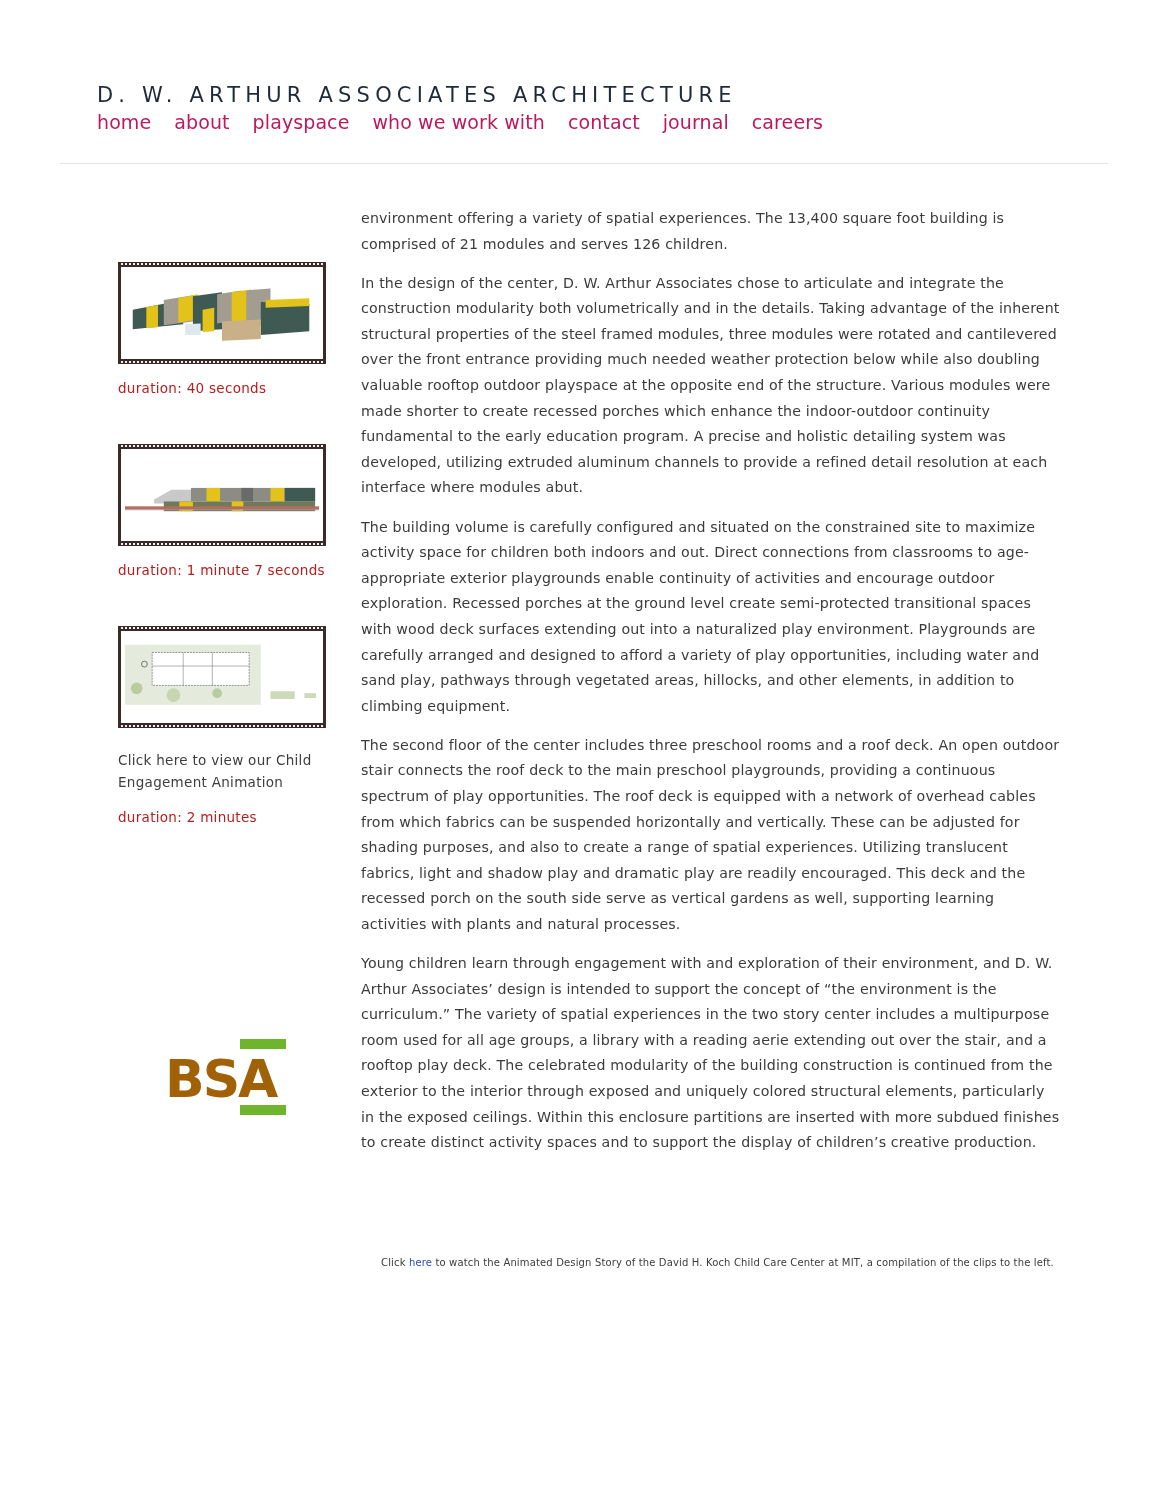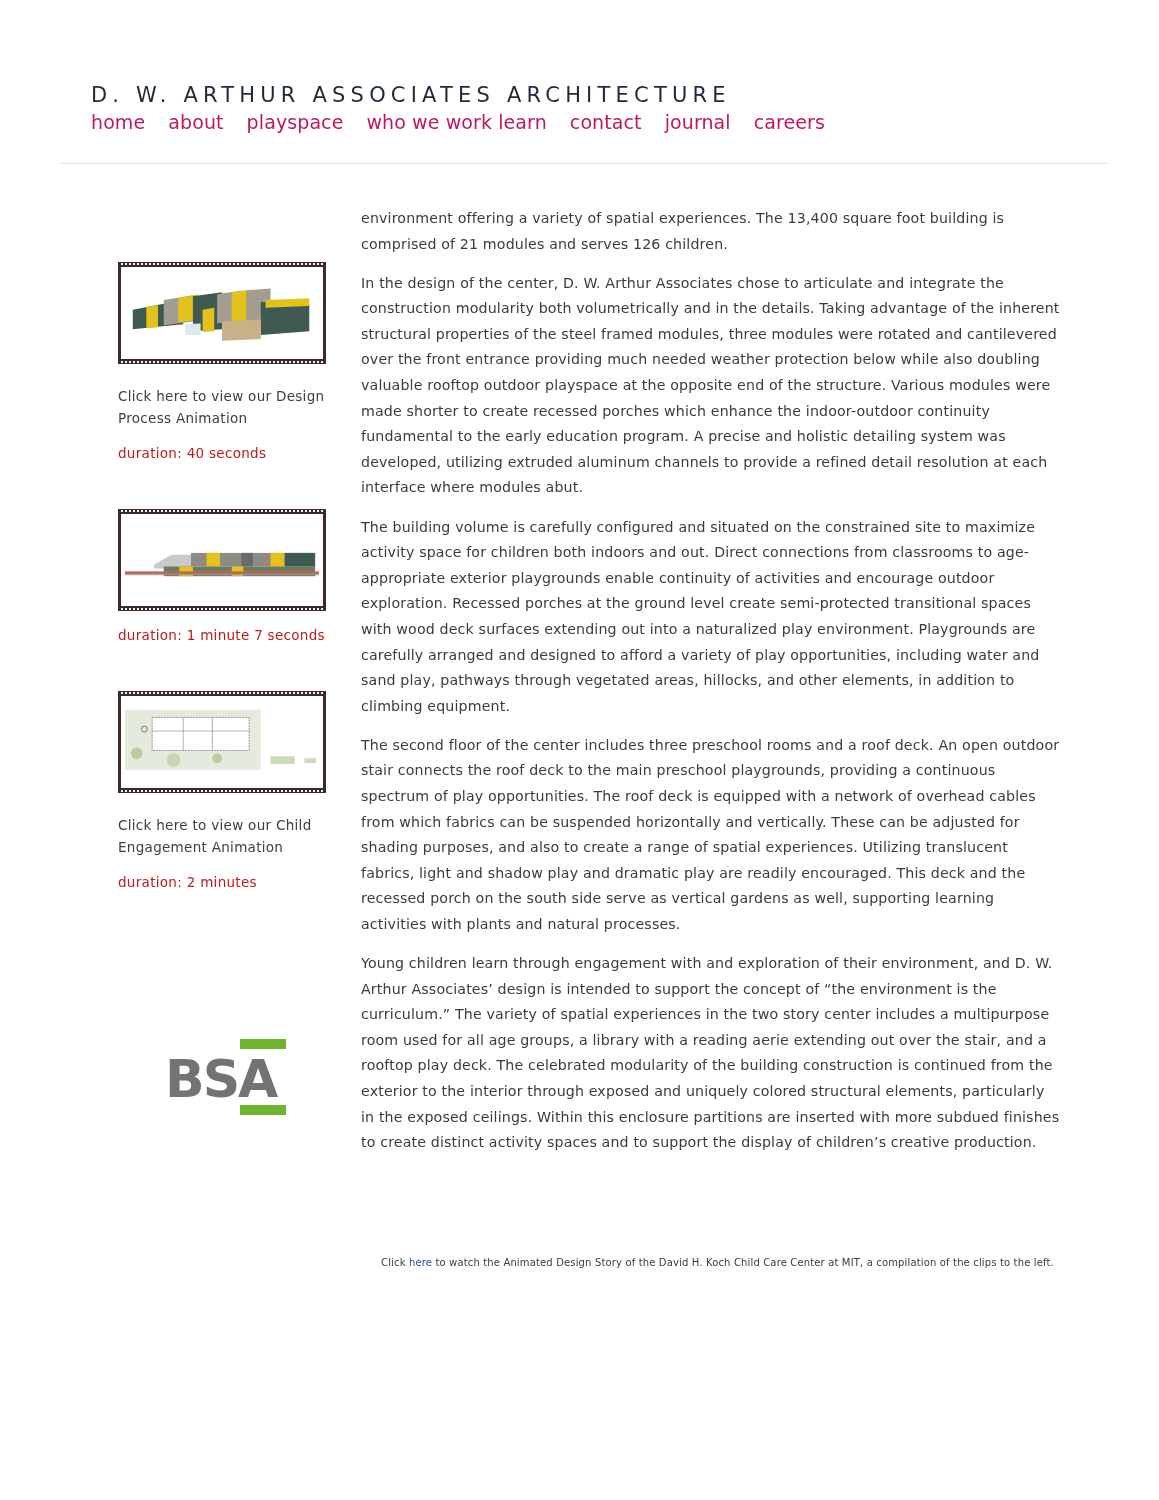--- a/index.html
+++ b/index.html
@@ -1,48 +1,48 @@
 <!DOCTYPE html>
 <html><head>
 <meta charset="utf-8">
 <style>
   html, body { margin: 0; padding: 0; background: #ffffff; }
   body { width: 1159px; height: 1500px; position: relative; overflow: hidden; font-family: "DejaVu Sans", sans-serif; color: #3b3b3b; }
-  .header { position: absolute; left: 91px; top: 82px; }
+  .header { position: absolute; left: 97px; top: 82px; }
   .site-title { font-family: "DejaVu Sans", sans-serif; font-size: 21px; letter-spacing: 5.2px; color: #1e2a3a; font-weight: normal; margin: 0; line-height: 26px; }
   .nav { display: flex; gap: 0; margin-top: 0px; }
   .nav a { font-family: "DejaVu Sans", sans-serif; font-size: 19px; color: #be185d; text-decoration: none; margin-right: 23px; line-height: 28px; letter-spacing: 0.1px; }
   .divider { position: absolute; left: 60px; top: 163px; width: 1048px; height: 1px; background: #e3e3e3; }
   .sidebar { position: absolute; left: 118px; top: 262px; width: 215px; }
   .video-card { margin-bottom: 0; }
   .filmstrip { width: 208px; height: 102px; border: 3px solid #3a2a2a; border-top-width: 5px; border-bottom-width: 5px; position: relative; box-sizing: border-box; background: #fff; }
   .filmstrip::before, .filmstrip::after { content: ""; position: absolute; left: 0; right: 0; height: 2px; background: repeating-linear-gradient(90deg, #f4f0f0 0 2px, transparent 2px 4px); }
   .filmstrip::before { top: -4px; }
   .filmstrip::after { bottom: -4px; }
   .thumb { position: absolute; left: 4px; right: 4px; top: 4px; bottom: 4px; }
   .caption { font-size: 13.5px; line-height: 22px; color: #3d3d3d; margin-top: 21px; letter-spacing: 0.3px; }
   .duration { font-size: 13.5px; line-height: 22px; color: #b91c1c; margin-top: 13px; letter-spacing: 0.3px; }
   .main { position: absolute; left: 361px; top: 158px; width: 700px; margin-top: 48px; }
   .main p { font-family: "DejaVu Sans", sans-serif; font-size: 14.2px; line-height: 25.6px; margin: 0 0 13.5px 0; color: #3b3b3b; letter-spacing: 0.15px; }
   .bottom-note { position: absolute; left: 381px; top: 1250px; width: 700px; font-size: 10px; line-height: 26px; color: #3b3b3b; letter-spacing: 0.15px; }
   .bottom-note a { color: #2a4fa8; text-decoration: none; }
   .bsa { position: absolute; left: 165px; top: 1037px; width: 125px; height: 82px; }
   .bsa .bar { position: absolute; background: #6fb52c; height: 10px; }
-  .bsa .letters { position: absolute; left: 0; top: 12px; font-family: "DejaVu Sans", sans-serif; font-weight: bold; font-size: 52px; color: #737373; letter-spacing: -2px; line-height: 60px; }
+  .bsa .letters { position: absolute; left: 0; top: 12px; font-family: "DejaVu Sans", sans-serif; font-weight: bold; font-size: 52px; color: #a16207; letter-spacing: -2px; line-height: 60px; }
 </style>
 </head>
 <body>
 
 <header class="header">
   <h1 class="site-title">D. W. ARTHUR ASSOCIATES ARCHITECTURE</h1>
   <nav class="nav">
     <a href="#">home</a>
     <a href="#">about</a>
     <a href="#">playspace</a>
-    <a href="#">who we work learn</a>
+    <a href="#">who we work with</a>
     <a href="#">contact</a>
     <a href="#">journal</a>
     <a href="#">careers</a>
   </nav>
 </header>
 
 <div class="divider"></div>
 
 <aside class="sidebar">
 
@@ -57,21 +57,20 @@
         <polygon points="80,40 92,38 92,62 80,63" fill="#e3c31a"></polygon>
         <polygon points="95,24 120,20 120,50 95,54" fill="#a39c90"></polygon>
         <polygon points="110,22 130,19 130,58 110,60" fill="#e3c31a"></polygon>
         <polygon points="125,20 150,18 150,55 125,58" fill="#a39c90"></polygon>
         <polygon points="140,32 190,34 190,62 140,66" fill="#3f5a52"></polygon>
         <polygon points="145,30 190,28 190,36 145,38" fill="#e3c31a"></polygon>
         <polygon points="100,52 140,50 140,70 100,72" fill="#c9b089"></polygon>
         <polygon points="62,55 78,54 78,66 62,66" fill="#dfe8ee"></polygon>
       </svg>
     </div>
-    <div class="caption">Click here to view our Design Process Animation</div>
     <div class="duration">duration: 40 seconds</div>
   </div>
 
   <div class="video-card" style="margin-top:45px;">
     <div class="filmstrip">
       <svg class="thumb" viewBox="0 0 200 90" preserveAspectRatio="none">
         <rect x="0" y="0" width="200" height="90" fill="#ffffff"></rect>
         <polygon points="30,48 48,38 70,38 70,52 30,52" fill="#c9c9c9"></polygon>
         <rect x="68" y="36" width="128" height="14" fill="#8c8c84"></rect>
         <rect x="84" y="36" width="14" height="14" fill="#e3c31a"></rect>

